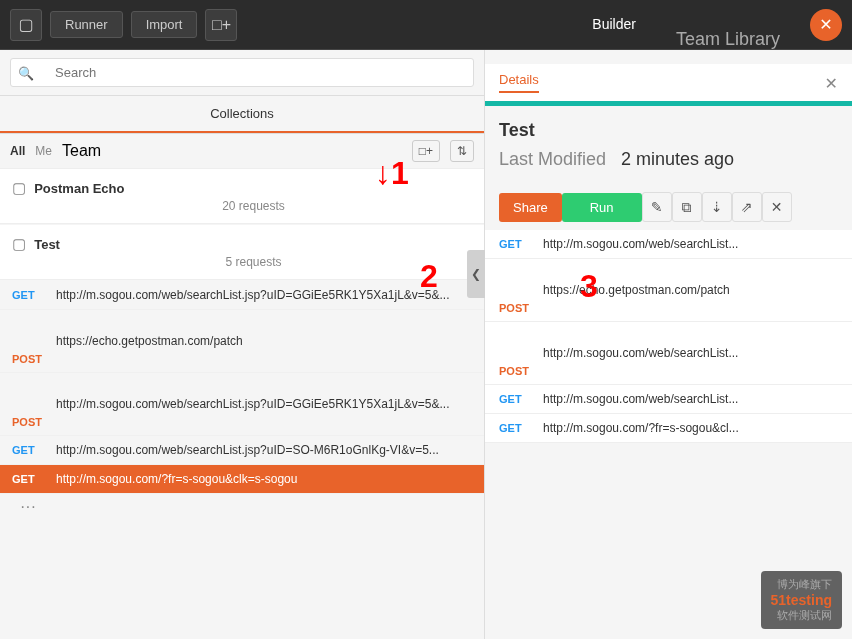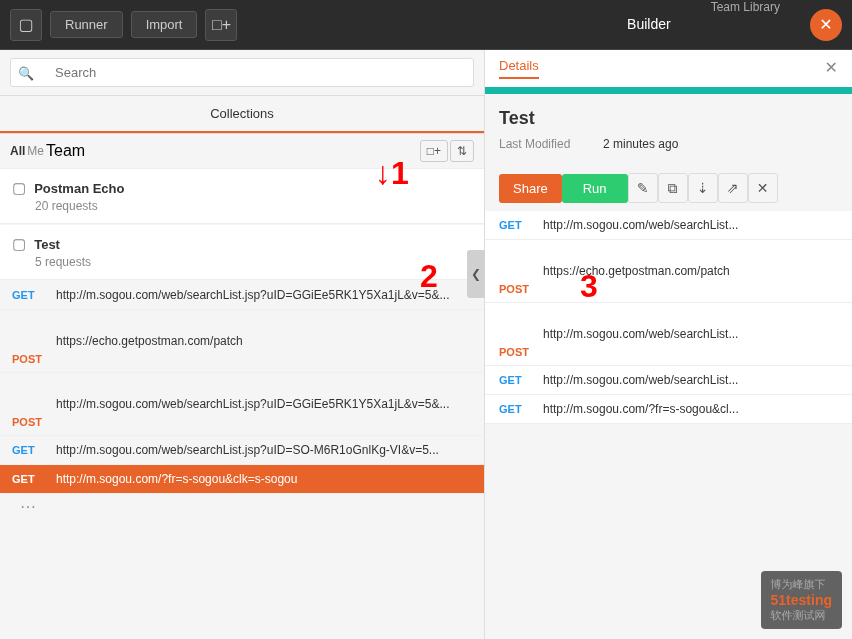--- a/index.html
+++ b/index.html
@@ -47,24 +47,24 @@
     .tab-builder {
       color: #fff;
       font-size: 14px;
       padding: 0 10px;
       border-bottom: 2px solid #e8632a;
       height: 56px;
       display: flex; align-items: center;
     }
     .tab-team-library {
       color: #aaa;
-      font-size: 12px;
+      font-size: 18px;
       padding: 0 10px;
       height: 50px;
-      display: flex; align-items: flex-start;
+      display: flex; align-items: flex-end;
       cursor: pointer;
     }
     .avatar-btn {
       width: 32px; height: 32px;
       border-radius: 50%;
       background: #e8632a;
       display: flex; align-items: center; justify-content: center;
       color: white; font-size: 16px; cursor: pointer;
     }
 
@@ -129,21 +129,21 @@
       cursor: pointer;
       position: relative;
     }
 
     .filter-row {
       display: flex;
       align-items: center;
       padding: 6px 10px;
       background: #f5f5f5;
       border-bottom: 1px solid #eee;
-      gap: 2px;
+      gap: 10px;
     }
     .filter-all { font-size: 12px; color: #333; font-weight: bold; }
     .filter-me { font-size: 12px; color: #888; cursor: pointer; }
     .filter-team { font-size: 16px; color: #000000; cursor: pointer; }
     .filter-spacer { flex: 1; }
     .filter-btn {
       background: none; border: 1px solid #ccc; border-radius: 3px;
       padding: 3px 6px; cursor: pointer; font-size: 12px; color: #555;
     }
 
@@ -170,20 +170,21 @@
     .collection-name {
       font-size: 13px;
       font-weight: 600;
       color: #333;
     }
     .collection-sub {
       font-size: 12px;
       color: #888;
       margin-left: 23px;
       margin-top: 2px;
+      text-align: center;
     }
 
     .request-row {
       display: flex;
       align-items: center;
       padding: 7px 12px;
       border-bottom: 1px solid #f0f0f0;
       gap: 8px;
       cursor: pointer;
     }
@@ -213,24 +214,25 @@
     .right-panel {
       flex: 1;
       background: #f5f5f5;
       display: flex;
       flex-direction: column;
       position: relative;
     }
 
     .details-header {
       display: flex;
-      align-items: flex-start;
+      align-items: flex-end;
       padding: 8px 14px;
       background: white;
-      border-bottom: 7px solid #14b8a6;
+      border-bottom: 5px solid #14b8a6;
+      margin-top: 14px;
     }
     .details-tab {
       font-size: 13px;
       color: #e8632a;
       border-bottom: 2px solid #e8632a;
       padding-bottom: 4px;
     }
     .close-details {
       margin-left: auto;
       cursor: pointer;
@@ -244,22 +246,22 @@
       font-weight: 600;
       color: #333;
       padding: 14px 14px 8px;
     }
 
     .details-meta {
       padding: 0 14px 10px;
     }
     .meta-row {
       display: flex;
-      gap: 4px;
-      font-size: 12px;
+      gap: 15px;
+      font-size: 18px;
       margin-bottom: 4px;
       align-items: center;
     }
     .meta-label { color: #888; min-width: 100px; }
     .meta-value { color: #333; }
 
     .details-actions {
       display: flex;
       align-items: center;
       padding: 8px 14px;
@@ -270,21 +272,21 @@
       border: none;
       padding: 7px 14px;
       border-radius: 3px;
       font-size: 13px;
       cursor: pointer;
     }
     .btn-run {
       background: #2ecc71;
       color: white;
       border: none;
-      padding: 7px 21px;
+      padding: 7px 28px;
       border-radius: 3px;
       font-size: 13px;
       cursor: pointer;
     }
     .action-icon-btn {
       background: none;
       border: 1px solid #ddd;
       border-radius: 3px;
       width: 30px; height: 30px;
       display: flex; align-items: center; justify-content: center;
@@ -312,21 +314,21 @@
     
     .watermark {
       position: absolute;
       bottom: 10px;
       right: 10px;
       background: rgba(0,0,0,0.6);
       color: #aaa;
       padding: 6px 10px;
       border-radius: 4px;
       font-size: 11px;
-      text-align: left;
+      text-align: right;
     }
 
     
     .more-dots {
       color: #888; font-size: 16px; cursor: pointer;
       padding: 0 8px;
     }
 
     .sidebar-toggle-btn {
       position: absolute;

